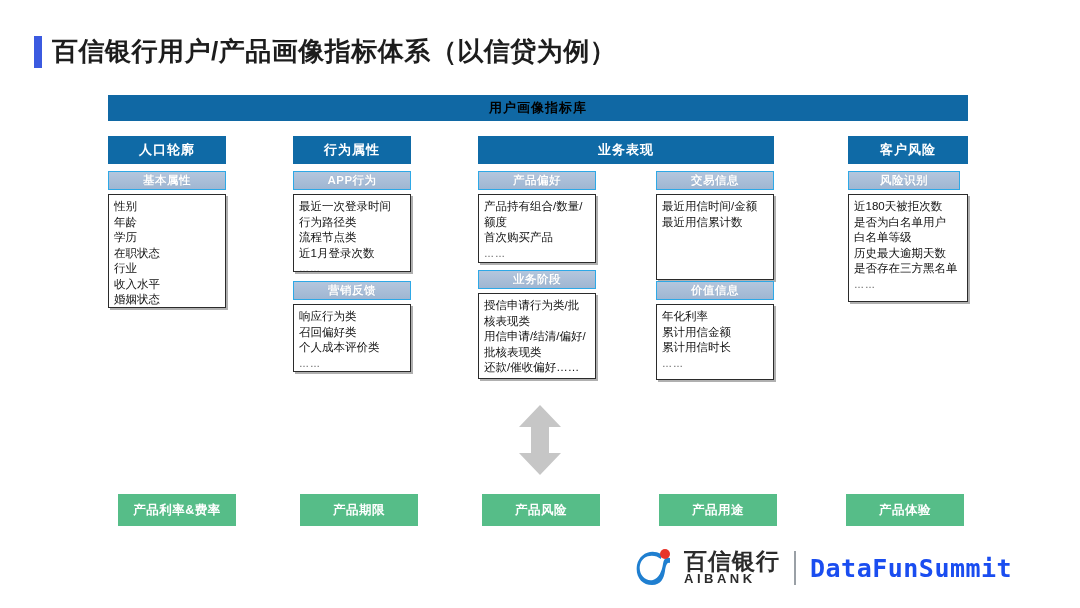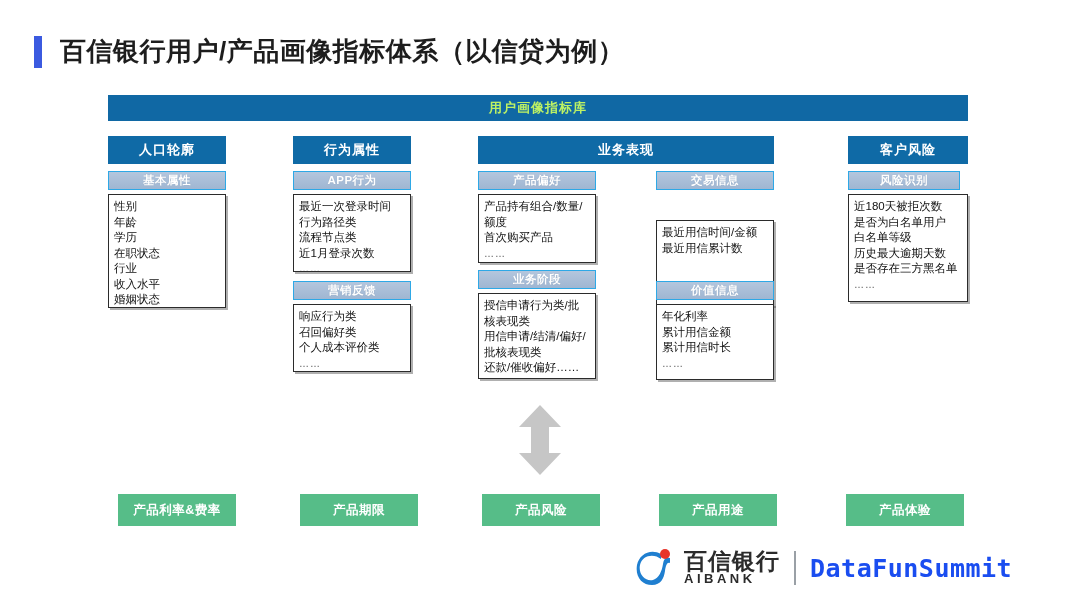--- a/index.html
+++ b/index.html
@@ -7,37 +7,37 @@
     width:1080px;height:608px;
     background:#ffffff;
     font-family:"Liberation Sans","DejaVu Sans",sans-serif;
     position:relative;
     overflow:hidden;
     color:#1a1a1a;
   }
   
   .title-row{
     position:absolute;left:34px;top:34px;
-    display:flex;align-items:center;gap:18px;
+    display:flex;align-items:center;gap:10px;
   }
   .title-bar{
     width:8px;height:32px;background:#3b5ae0;flex:0 0 auto;
   }
   .title-text{
     font-size:26px;font-weight:bold;color:#1d1d1d;letter-spacing:.5px;
     white-space:nowrap;
   }
 
   
   .diagram{
     position:absolute;left:108px;top:95px;width:860px;height:400px;
   }
   .master-head{
     position:absolute;left:0;top:0;width:860px;height:26px;
-    background:#1068a4;color:#bef264;
+    background:#1068a4;color:#000000;
     display:flex;align-items:center;justify-content:center;
     font-size:13px;font-weight:bold;letter-spacing:1px;
   }
 
   
   .cat-head{
     position:absolute;height:28px;
     background:#0f6aa6;color:#fff;
     display:flex;align-items:center;justify-content:center;
     font-size:13px;font-weight:bold;letter-spacing:1px;
@@ -161,21 +161,21 @@
   </div>
 
   <div class="sub-head" style="left:370px;top:175px;width:118px;">业务阶段</div>
   <div class="content-box" style="left:370px;top:198px;width:118px;height:86px;">
     <div class="ln">授信申请行为类/批核表现类</div>
     <div class="ln">用信申请/结清/偏好/批核表现类</div>
     <div class="ln">还款/催收偏好……</div>
   </div>
 
   <div class="sub-head" style="left:548px;top:76px;width:118px;">交易信息</div>
-  <div class="content-box" style="left:548px;top:99px;width:118px;height:86px;margin-top:26px;">
+  <div class="content-box" style="left:548px;top:99px;width:118px;height:86px;">
     <div class="ln">最近用信时间/金额</div>
     <div class="ln">最近用信累计数</div>
   </div>
 
   <div class="sub-head" style="left:548px;top:186px;width:118px;">价值信息</div>
   <div class="content-box" style="left:548px;top:209px;width:118px;height:76px;">
     <div class="ln">年化利率</div>
     <div class="ln">累计用信金额</div>
     <div class="ln">累计用信时长</div>
     <div class="dots">……</div>

